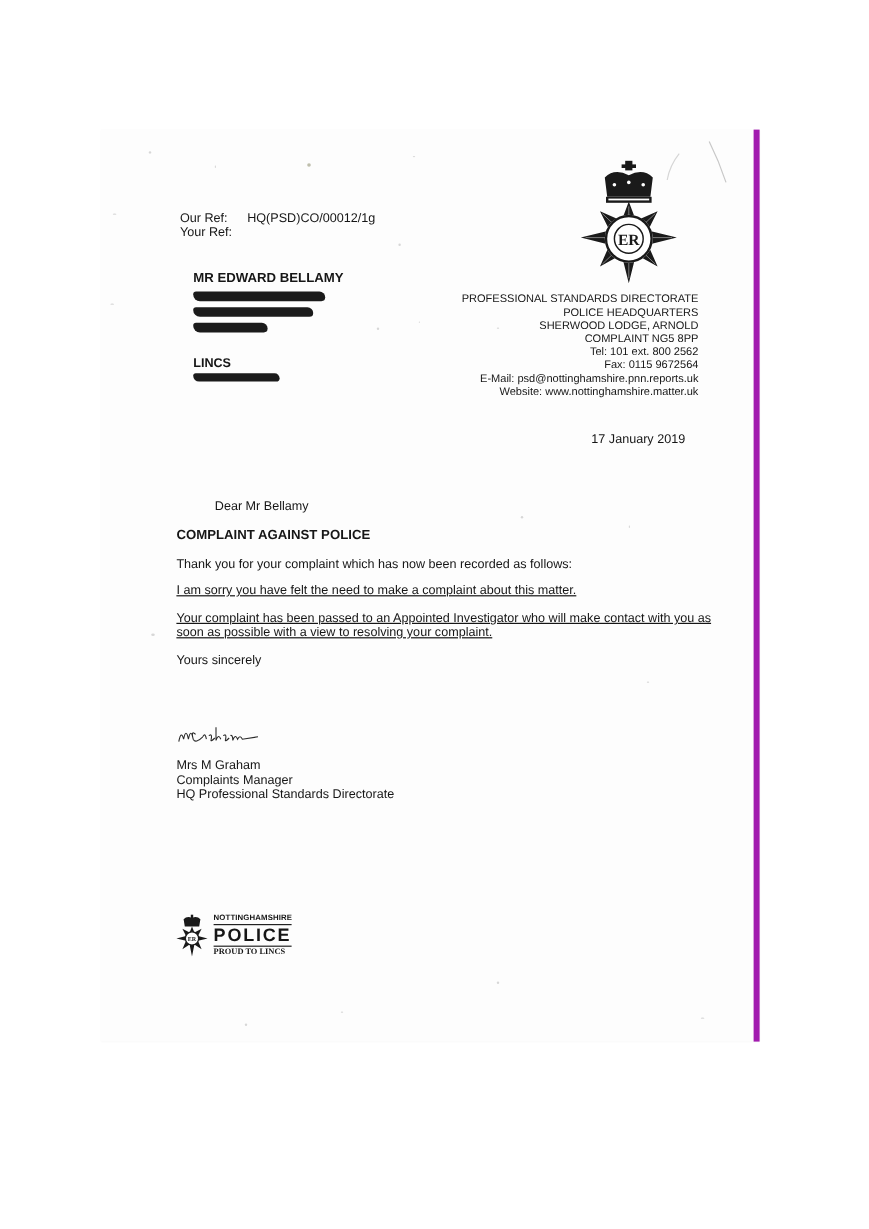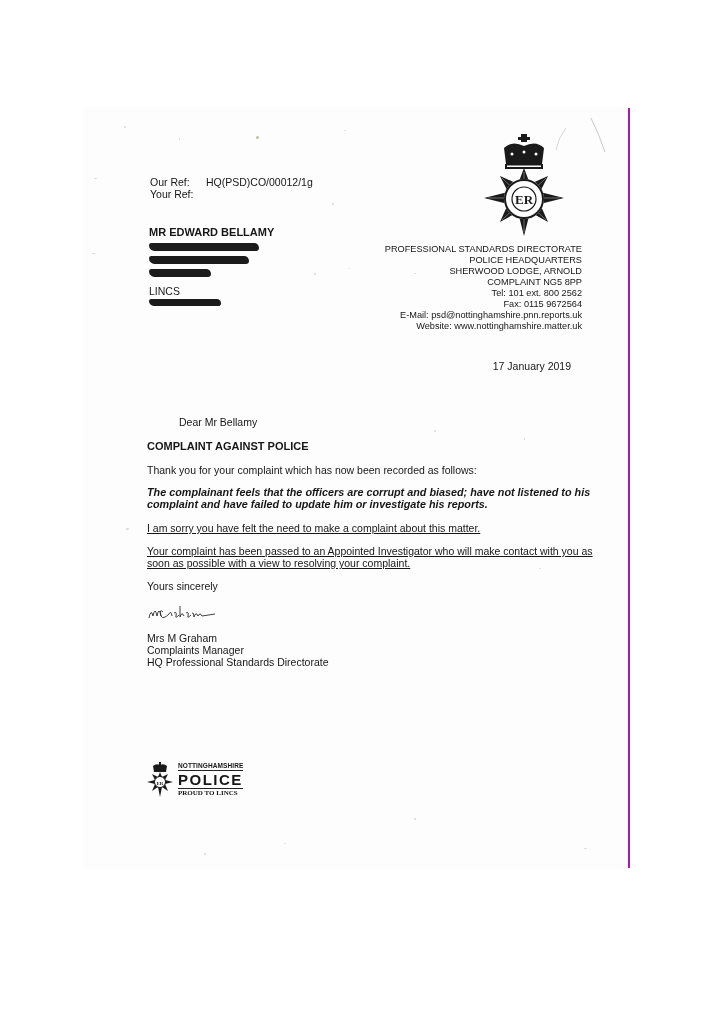--- a/index.html
+++ b/index.html
@@ -15,47 +15,47 @@
       font-family: "Liberation Sans", sans-serif;
       color: #161616;
     }
     .page {
       position: absolute;
       left: 84px;
       top: 108px;
       width: 544px;
       height: 760px;
       background: #fdfdfd;
-      border-right: 2px solid #a21caf;
+      border-right: 5px solid #a21caf;
       box-shadow: 0 0 1px rgba(0,0,0,0.04);
     }
     .speck {
       position: absolute;
       background: #b8b8b8;
       border-radius: 50%;
       opacity: 0.55;
     }
     .abs { position: absolute; }
     .t { font-size: 10.5px; line-height: 12px; white-space: nowrap; }
 
     
     .ref-block { left: 66px; top: 68px; }
     .ref-row { display: flex; }
     .ref-label { width: 56px; }
 
     
-    .recipient { left: 65px; top: 118px; }
+    .recipient { left: 77px; top: 118px; }
     .recipient .name { font-size: 11px; font-weight: bold; }
     .redact {
       height: 8px;
       background: #1b1b1b;
       border-radius: 3px 6px 4px 7px;
       margin-top: 5px;
     }
-    .lincs { font-size: 10.5px; font-weight: normal; margin-top: 8px; }
+    .lincs { font-size: 10.5px; font-weight: bold; margin-top: 20px; }
 
     
     .crest { left: 392px; top: 24px; width: 96px; height: 110px; }
 
     
     .address {
       right: 46px;
       top: 136px;
       text-align: right;
     }
@@ -180,21 +180,20 @@
     <div class="t">E-Mail: psd@nottinghamshire.pnn.reports.uk</div>
     <div class="t">Website:  www.nottinghamshire.matter.uk</div>
   </div>
 
   <div class="abs date t">17 January 2019</div>
 
   <div class="abs body-block">
     <p class="salutation">Dear Mr Bellamy</p>
     <p class="subject">COMPLAINT AGAINST POLICE</p>
     <p class="intro">Thank you for your complaint which has now been recorded as follows:</p>
-    <p class="recorded">The complainant feels that the officers are corrupt and biased; have not listened to his complaint and have failed to update him or investigate his reports.</p>
     <p class="para">I am sorry you have felt the need to make a complaint about this matter.</p>
     <p class="para">Your complaint has been passed to an Appointed Investigator who will make contact with you as soon as possible with a view to resolving your complaint.</p>
     <p>Yours sincerely</p>
   </div>
 
   <svg class="abs signature" viewBox="0 0 70 22">
     <path d="M2 16 Q4 6 6 14 Q8 4 10 14 Q12 4 14 14 M16 10 Q12 6 14 14 Q16 18 22 12 M22 12 Q24 8 25 14 M27 11 Q30 9 29 14 Q28 17 32 13 M33 4 L33 15 Q35 9 37 14 M39 11 Q42 9 41 14 Q40 17 44 13 M45 11 Q47 10 47 15 Q49 9 51 14 Q53 10 55 14 L68 12" stroke="#2a2a2a" stroke-width="0.9" fill="none"></path>
   </svg>
 
   <div class="abs sig-block">

